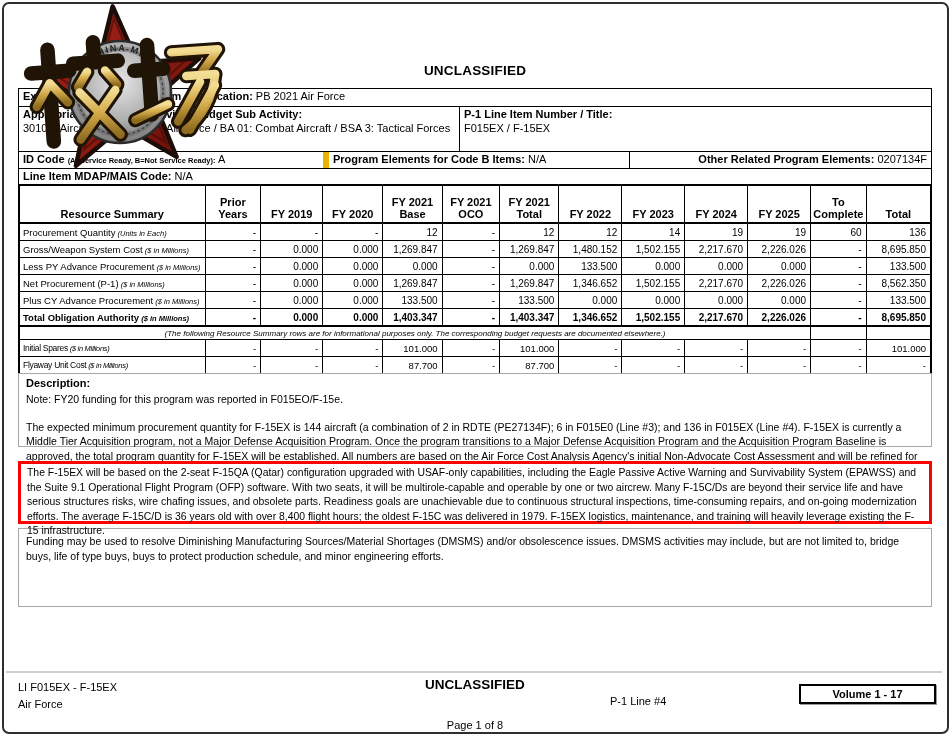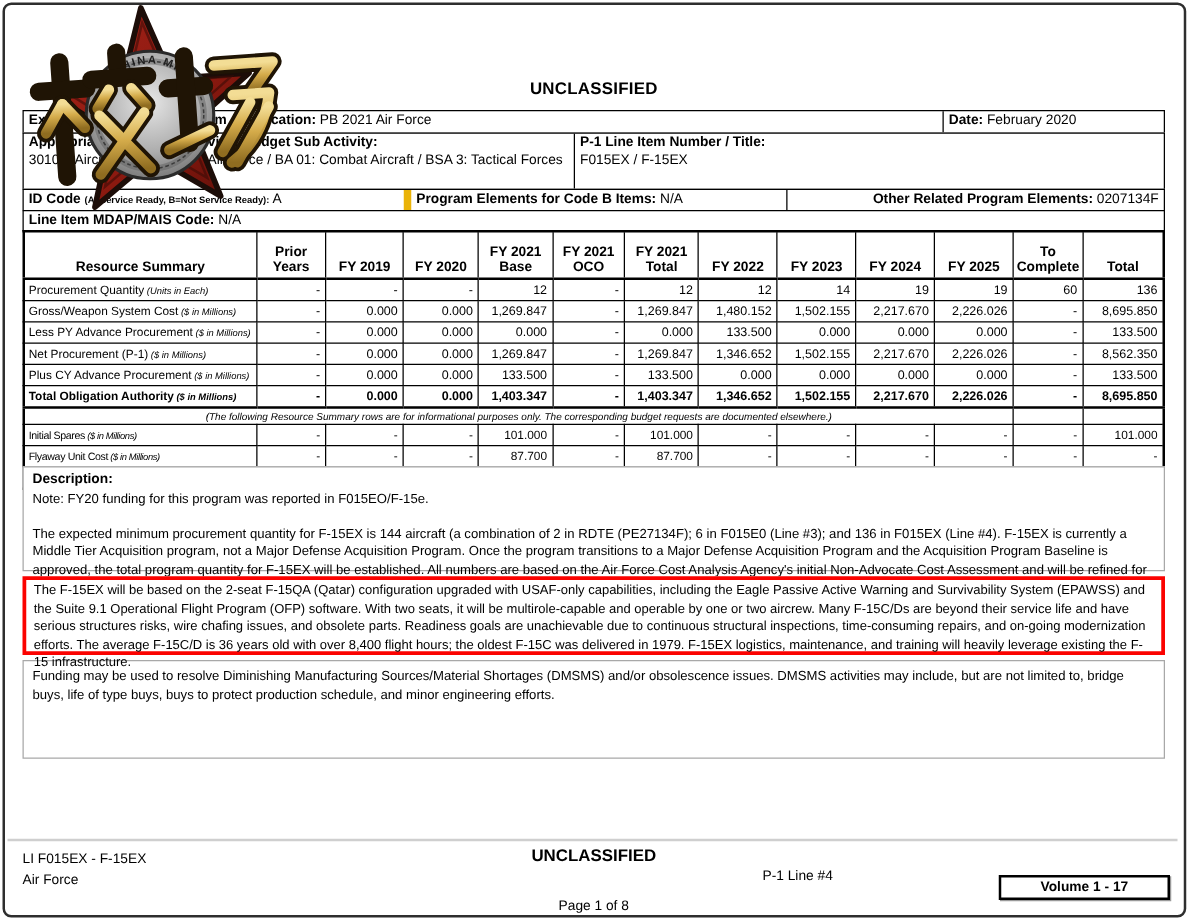--- a/index.html
+++ b/index.html
@@ -38,47 +38,46 @@
   #rs-table .lblnote{font-style:italic; font-size:7.5px;}
   #rs-table tr.bold th, #rs-table tr.bold td{font-weight:bold;margin-left:32px;}
   #rs-table tr.bold th{border-bottom:2px solid #000;}
   #rs-table tr.bold td{border-bottom:2px solid #000;}
   #rs-table tr.note-row td{font-size:8px; font-style:italic; text-align:center; height:12px; padding:0 2px;}
   #rs-table tr.info th{font-size:8.5px; letter-spacing:-0.3px;}
   #rs-table tr.info td{font-size:9.5px;}
 
   
   .gbox{position:absolute; left:18px; width:914px; box-sizing:border-box; border:1px solid #a8a8a8; background:#fff; padding:2px 7px; font-size:10.5px; line-height:1.42;}
-  #desc-box{top:373px; height:84px;}
+  #desc-box{top:373px; height:74px;}
   #desc-box .desc-head{font-weight:bold; font-size:11px;}
   #desc-box .desc-note{margin:0 0 13px 0;}
   #red-box{top:461px; height:63px; border:3px solid #fb0200; padding:2px 6px; font-size:10.4px; line-height:1.40; z-index:5;}
   #fund-box{top:528px; height:79px; padding:5px 7px;}
 
   
   .footer-divider{position:absolute; left:6px; top:671px; width:936px; border-top:2px solid #cfcfcf;}
   .footer-left{position:absolute; left:18px; top:679px; font-size:11px; line-height:1.5;}
   .footer-center-class{position:absolute; left:0; top:677px; width:100%; text-align:center; font-weight:bold; font-size:13.5px;}
   .footer-center-page{position:absolute; left:0; top:695px; width:100%; text-align:center; font-size:11px;margin-top:24px;}
   .footer-p1line{position:absolute; left:610px; top:695px; font-size:11px;}
-  .volume-box{position:absolute; left:799px; top:684px; width:133px; height:16px; border:2px solid #000; box-shadow:1px 1px 0 #9a9a9a; display:flex; align-items:center; justify-content:center; font-weight:bold; font-size:11px; background:#fff;margin-top:16px;}
+  .volume-box{position:absolute; left:799px; top:684px; width:133px; height:16px; border:2px solid #000; box-shadow:1px 1px 0 #9a9a9a; display:flex; align-items:center; justify-content:center; font-weight:bold; font-size:11px; background:#fff;}
 
   
   #logo{position:absolute; left:10px; top:4px; width:226px; height:166px; z-index:10;}
 </style>
 </head>
 <body>
 
 <div class="page">
 
   <div class="classification-top">UNCLASSIFIED</div>
 
   <div class="hrow" id="hrow1">
     <div class="hcell c1"><span class="hlabel">Exhibit P-40, Budget Line Item Justification:</span><span> PB 2021 Air Force</span></div>
-    <div class="hcell c2"><span class="hlabel">Date:</span><span> February 2020</span></div>
   </div>
 
   <div class="hrow" id="hrow2">
     <div class="hcell c1">
       <div class="hlabel">Appropriation / Budget Activity / Budget Sub Activity:</div>
       <div>3010F: Aircraft Procurement, Air Force / BA 01: Combat Aircraft / BSA 3: Tactical Forces</div>
     </div>
     <div class="hcell c2">
       <div class="hlabel">P-1 Line Item Number / Title:</div>
       <div>F015EX / F-15EX</div>

